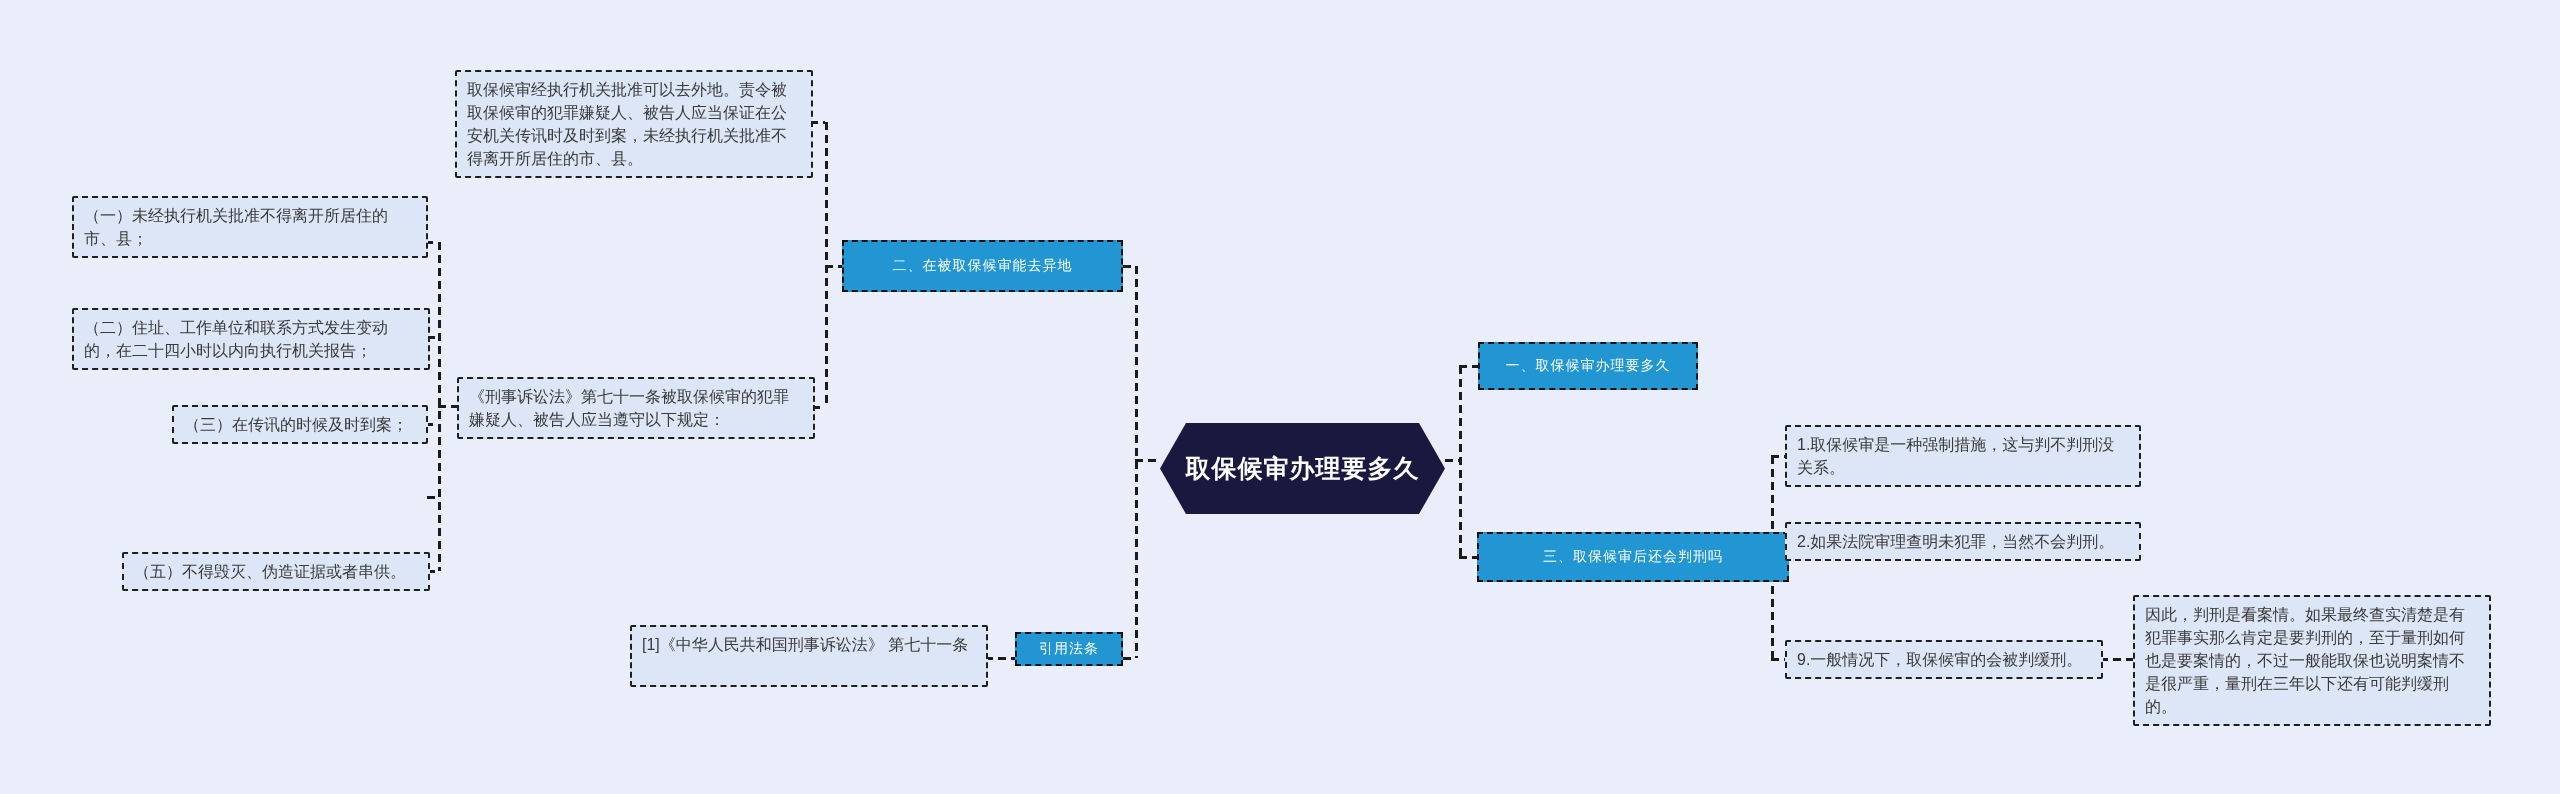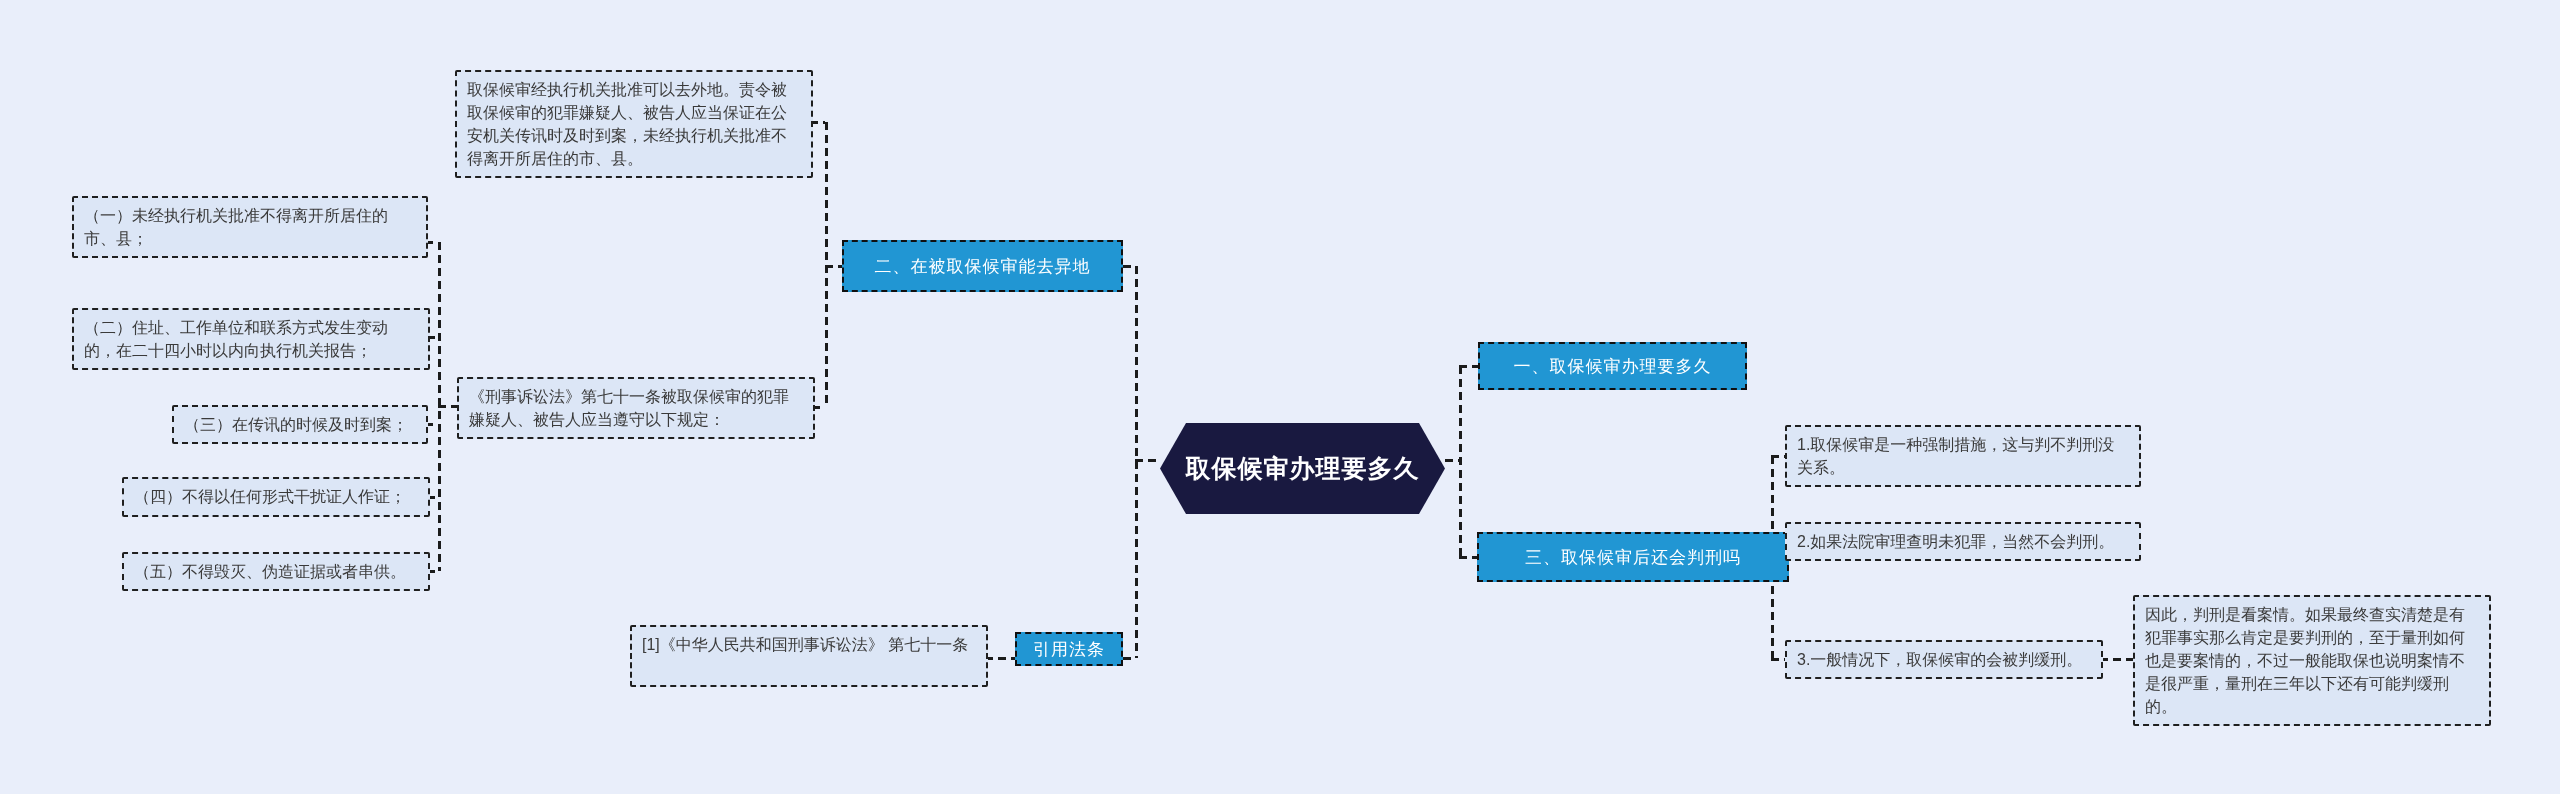--- a/index.html
+++ b/index.html
@@ -30,21 +30,21 @@
   
   .bluenode{
     position:absolute;
     box-sizing:border-box;
     background:#2196d3;
     border:2px dashed #101010;
     color:#ffffff;
     display:flex;
     align-items:center;
     justify-content:center;
-    font-size:17px;
+    font-size:14px;
     font-weight:500;
     letter-spacing:1px;
     white-space:nowrap;
   }
   
   .root{
     position:absolute;
     background:#191940;
     color:#ffffff;
     display:flex;
@@ -96,34 +96,33 @@
   <div class="hline" style="left:1757px;top:556px;width:14px"></div>
   <div class="hline" style="left:1771px;top:455px;width:14px"></div>
   <div class="hline" style="left:1771px;top:540px;width:14px"></div>
   <div class="hline" style="left:1771px;top:658px;width:14px"></div>
   <div class="hline" style="left:2100px;top:658px;width:33px"></div>
   <div class="hline" style="left:985px;top:657px;width:30px"></div>
   <div class="hline" style="left:1123px;top:657px;width:12px"></div>
 
   <div class="root" style="left:1160px;top:423px;width:285px;height:91px">取保候审办理要多久</div>
 
-  <div class="bluenode" style="left:1478px;top:342px;width:269px;height:48px">一、取保候审办理要多久</div>
+  <div class="bluenode" style="left:1478px;top:342px;width:220px;height:48px">一、取保候审办理要多久</div>
   <div class="bluenode" style="left:842px;top:240px;width:281px;height:52px">二、在被取保候审能去异地</div>
   <div class="bluenode" style="left:1477px;top:532px;width:312px;height:50px">三、取保候审后还会判刑吗</div>
   <div class="bluenode" style="left:1015px;top:632px;width:108px;height:34px">引用法条</div>
 
   <div class="note" style="left:455px;top:70px;width:358px;min-height:105px">取保候审经执行机关批准可以去外地。责令被取保候审的犯罪嫌疑人、被告人应当保证在公安机关传讯时及时到案，未经执行机关批准不得离开所居住的市、县。</div>
   <div class="note" style="left:457px;top:377px;width:358px;min-height:58px">《刑事诉讼法》第七十一条被取保候审的犯罪嫌疑人、被告人应当遵守以下规定：</div>
 
   <div class="note" style="left:72px;top:196px;width:356px;min-height:60px">（一）未经执行机关批准不得离开所居住的市、县；</div>
   <div class="note" style="left:72px;top:308px;width:358px;min-height:58px">（二）住址、工作单位和联系方式发生变动的，在二十四小时以内向执行机关报告；</div>
   <div class="note" style="left:172px;top:405px;width:256px;min-height:38px">（三）在传讯的时候及时到案；</div>
-  <div class="note" style="left:122px;top:477px;width:308px;min-height:40px">（四）不得以任何形式干扰证人作证；</div>
   <div class="note" style="left:122px;top:552px;width:308px;min-height:39px">（五）不得毁灭、伪造证据或者串供。</div>
 
   <div class="note" style="left:1785px;top:425px;width:356px;min-height:60px">1.取保候审是一种强制措施，这与判不判刑没关系。</div>
   <div class="note" style="left:1785px;top:522px;width:356px;min-height:38px">2.如果法院审理查明未犯罪，当然不会判刑。</div>
-  <div class="note" style="left:1785px;top:640px;width:318px;min-height:38px">3.一般情况下，取保候审的会被判缓刑。</div>
+  <div class="note" style="left:1785px;top:640px;width:318px;min-height:38px">9.一般情况下，取保候审的会被判缓刑。</div>
   <div class="note" style="left:2133px;top:595px;width:358px;min-height:125px">因此，判刑是看案情。如果最终查实清楚是有犯罪事实那么肯定是要判刑的，至于量刑如何也是要案情的，不过一般能取保也说明案情不是很严重，量刑在三年以下还有可能判缓刑的。</div>
 
   <div class="note" style="left:630px;top:625px;width:358px;min-height:62px">[1]《中华人民共和国刑事诉讼法》 第七十一条</div>
 
 </div>
 
 </body></html>

